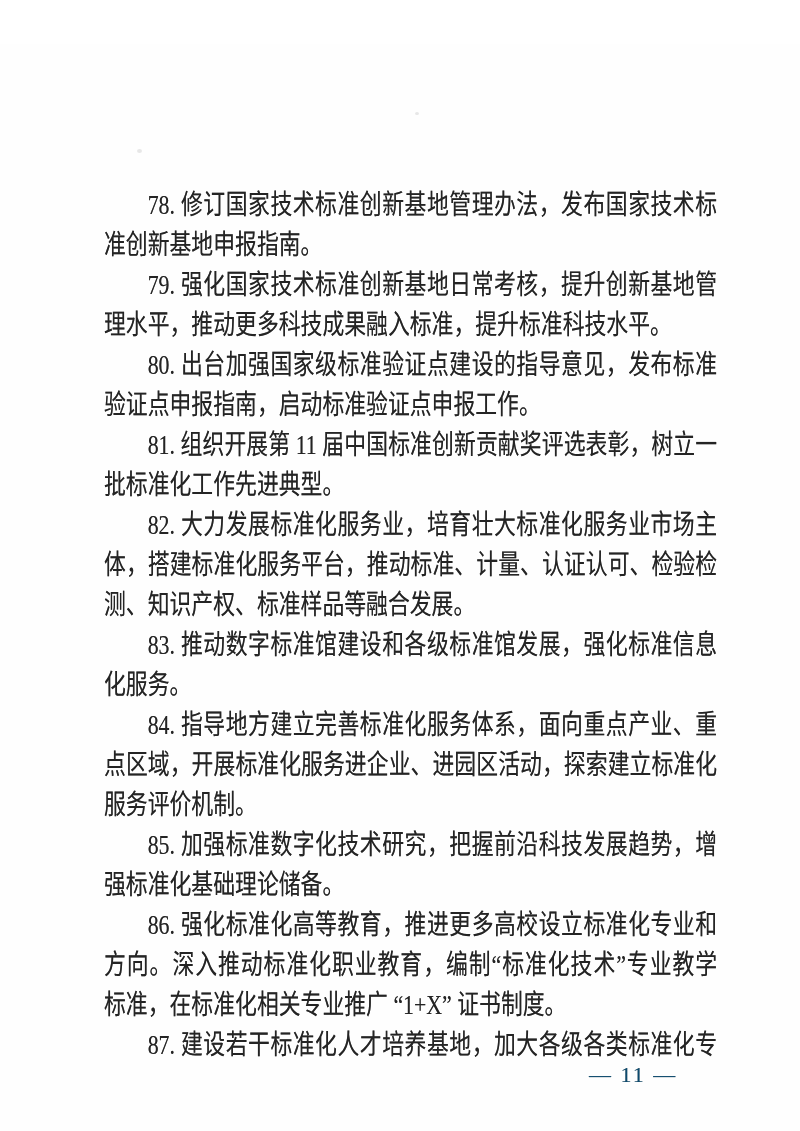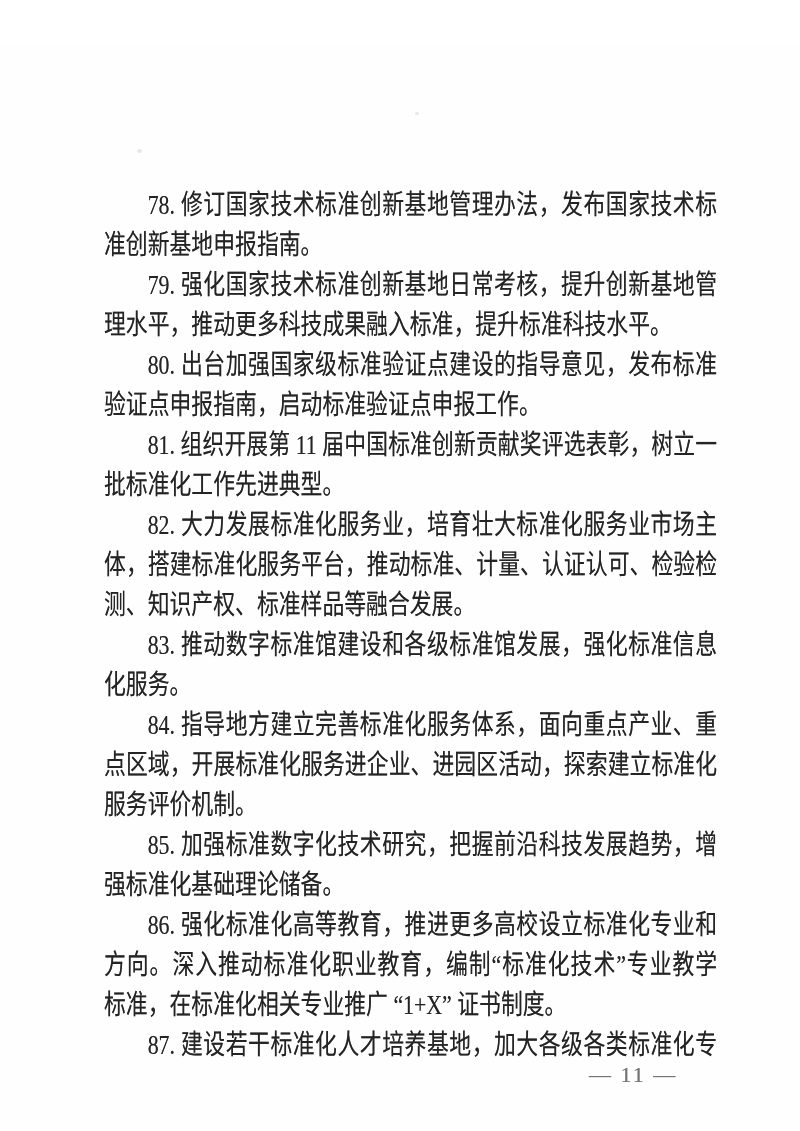--- a/index.html
+++ b/index.html
@@ -42,21 +42,21 @@
   }
   .line.indent {
     padding-left: 56px;         
   }
   .pagenum {
     position: absolute;
     top: 1018px;
     left: 589px;
     font-size: 22px;
     line-height: 26px;
-    color: #737373;
+    color: #0c4a6e;
     letter-spacing: 2px;
     text-shadow: 0 0 0.5px rgba(40,40,40,0.5);
   }
   .speck {
     position: absolute;
     background: #e7e7e7;
     border-radius: 50%;
   }
   .speck.s1 { left: 137px; top: 105px; width: 5px; height: 4px; }
   .speck.s2 { left: 415px; top: 68px;  width: 4px; height: 3px; }

